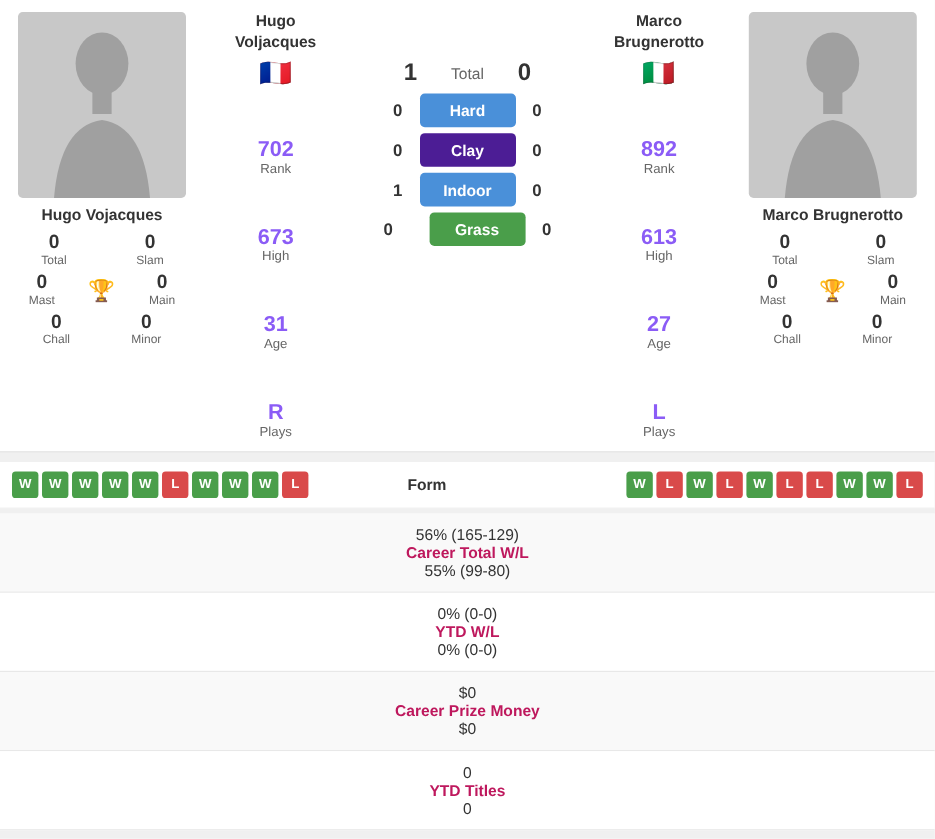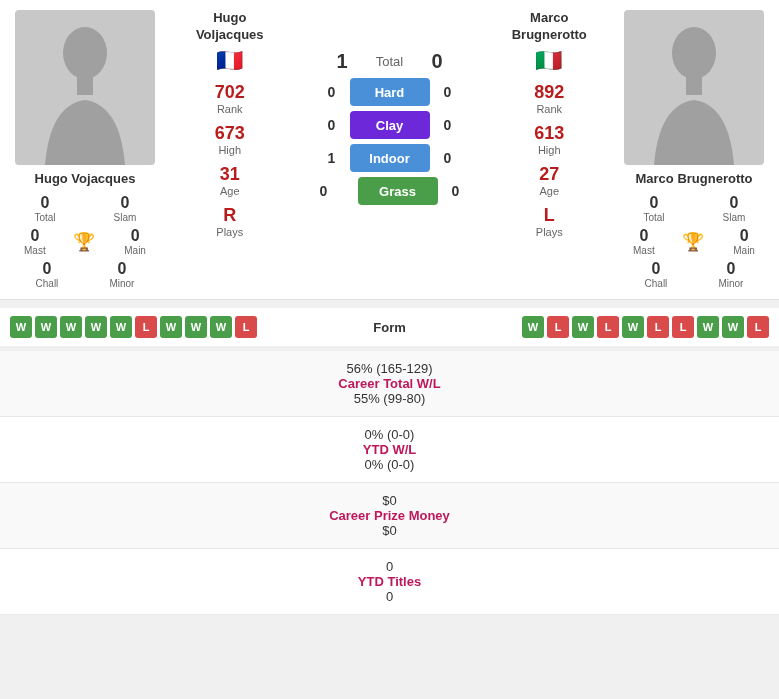--- a/index.html
+++ b/index.html
@@ -126,21 +126,22 @@
     .center-stat {
       display: flex;
       flex-direction: column;
       align-items: center;
       margin-top: 8px;
     }
 
     .center-stat-value {
       font-size: 18px;
       font-weight: bold;
-      color: #b91c1c;
+      color: #8b5cf6;
+      margin-top: 32px;
     }
 
     .center-stat-label {
       font-size: 11px;
       color: #666;
     }
 
     
     .comparison-column {
       width: 200px;
@@ -191,21 +192,21 @@
       border-radius: 4px;
       display: flex;
       align-items: center;
       justify-content: center;
       color: #fff;
       font-size: 13px;
       font-weight: bold;
     }
 
     .badge-hard { background: #4a90d9; }
-    .badge-clay { background: #6d28d9; }
+    .badge-clay { background: #4c1d95; }
     .badge-indoor { background: #4a90d9; }
     .badge-grass { background: #4a9e4a; margin-left: 16px; }
 
     .side-num {
       font-size: 14px;
       font-weight: bold;
       color: #333;
       width: 20px;
       text-align: center;
     }
@@ -223,21 +224,20 @@
 
     .form-badges {
       display: flex;
       flex-direction: row;
       gap: 3px;
       flex: 1;
     }
 
     .form-label {
       width: 100px;
-      text-align: center;
       font-size: 13px;
       font-weight: bold;
       color: #333;
     }
 
     .badge-w {
       width: 22px;
       height: 22px;
       background: #4a9e4a;
       color: #fff;

